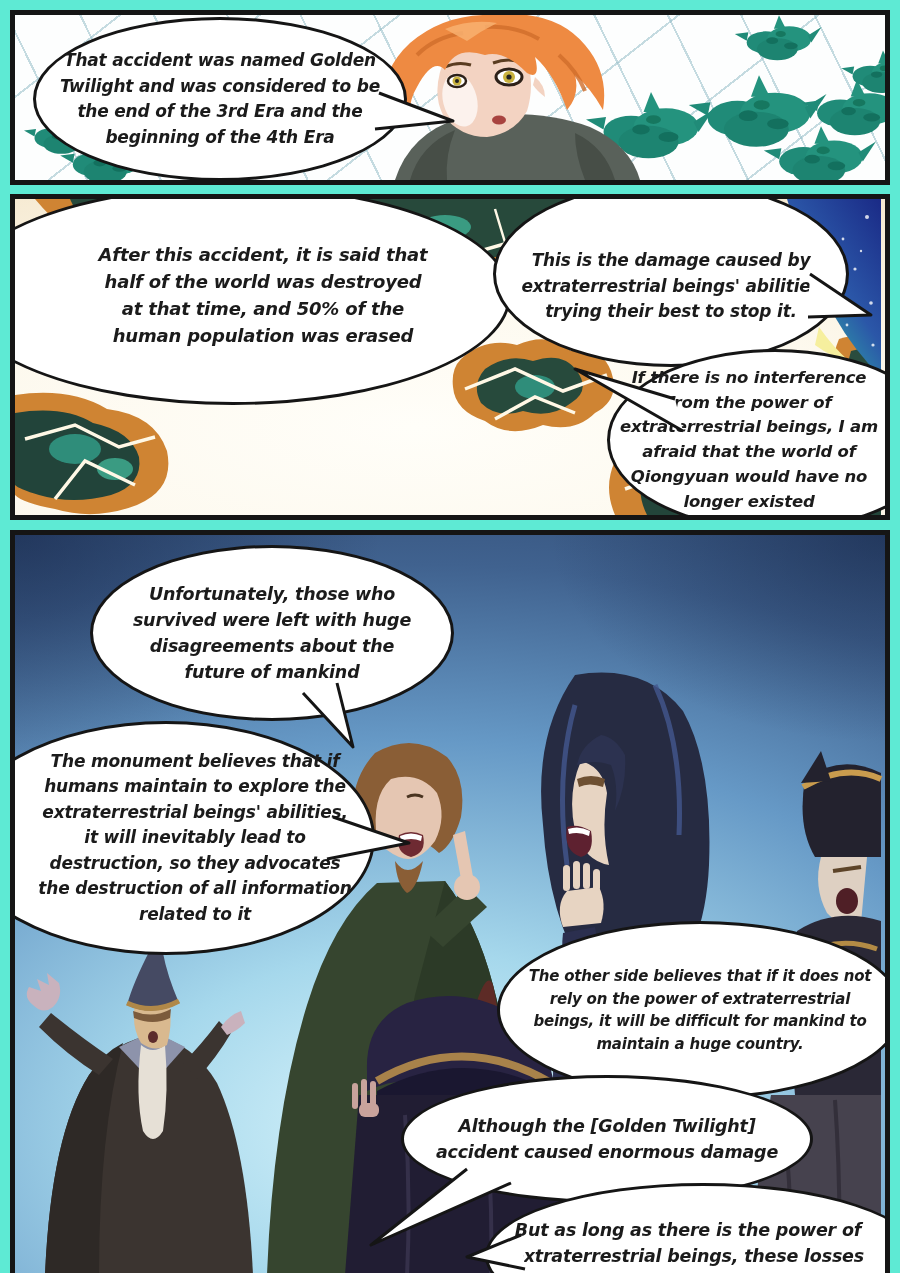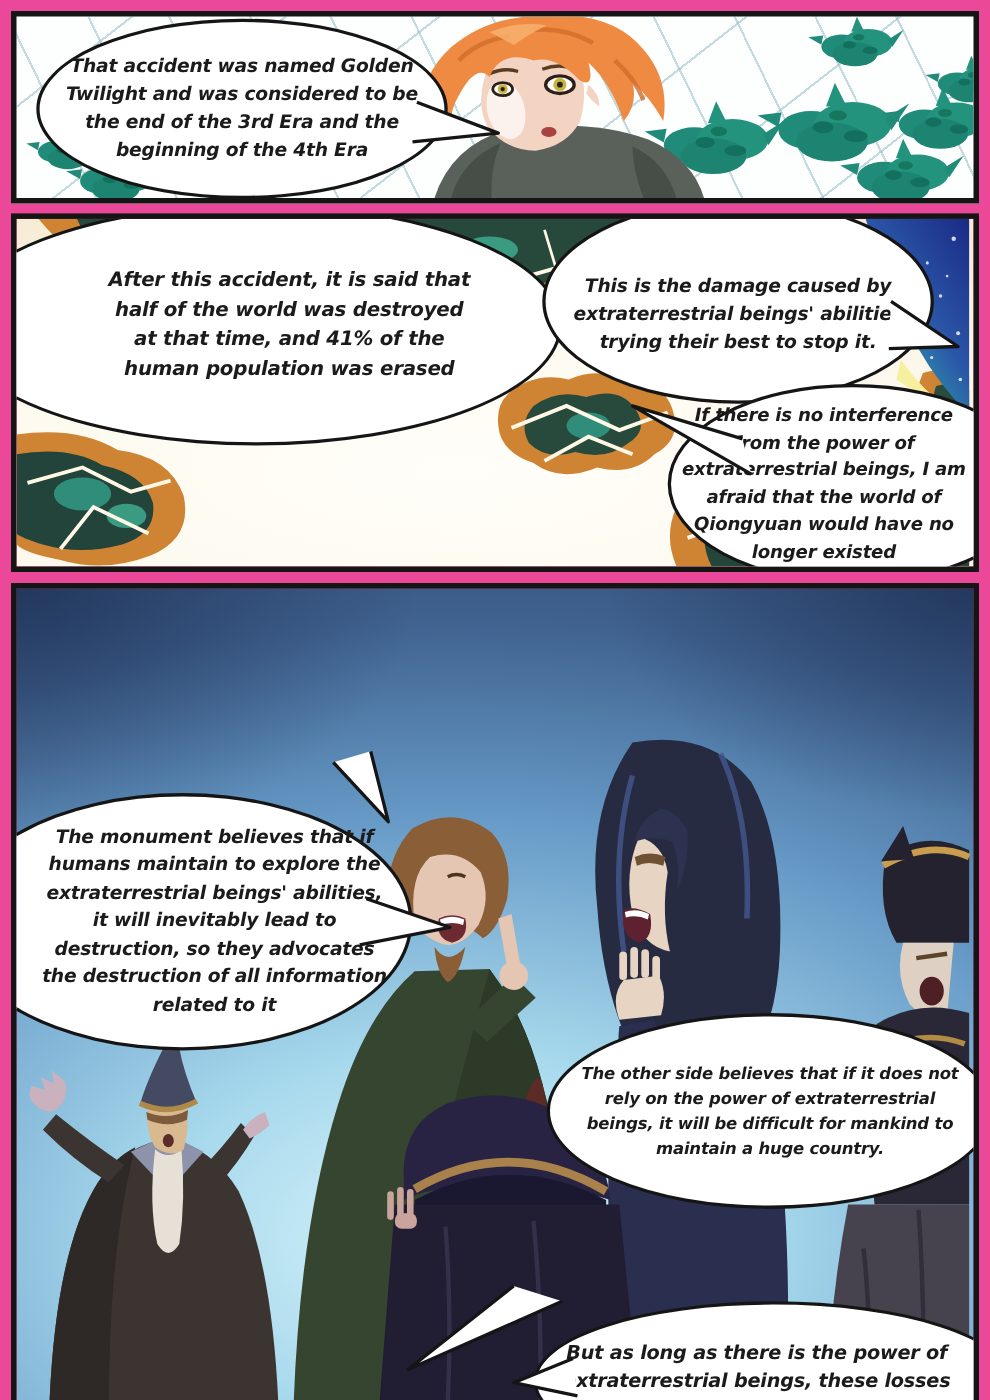--- a/index.html
+++ b/index.html
@@ -1,16 +1,16 @@
 <!DOCTYPE html>
 <html><head>
 <meta charset="utf-8">
 <style>
   html,body{margin:0;padding:0;background:#ffffff;}
-  .page{position:relative;width:900px;height:1273px;background:#ec4899;overflow:hidden;
+  .page{position:relative;width:900px;height:1273px;background:#5eead4;overflow:hidden;
         font-family:"DejaVu Sans",sans-serif;text-decoration:underline;}
   .panel{position:absolute;left:10px;width:880px;box-sizing:border-box;
          border:5px solid #151515;overflow:hidden;background:#fff;}
   #panel1{top:10px;height:175px;
     background:
       repeating-linear-gradient(64deg, rgba(150,190,200,0) 0 64px, rgba(150,190,200,.55) 64px 66px),
       repeating-linear-gradient(-38deg, rgba(150,190,200,0) 0 84px, rgba(150,190,200,.55) 84px 86px),
       #fdfefe;}
   #panel2{top:194px;height:326px;
     background:radial-gradient(95% 85% at 46% 72%, #fffef9 0%, #fdf9ee 55%, #f6ead2 100%);}
@@ -156,21 +156,21 @@
           <circle cx="840" cy="70" r="1.6"></circle>
             <circle cx="818" cy="88" r="1.3"></circle>
             <circle cx="856" cy="104" r="1.8"></circle>
           <circle cx="832" cy="126" r="1.4"></circle>
             <circle cx="858" cy="146" r="1.6"></circle>
             <circle cx="846" cy="52" r="1.2"></circle>
         </g>
       </g>
     </svg>
     <div class="bubble" id="b2">
-      <div class="b-txt">After this accident, it is said that half of the world was destroyed at that time, and 41% of the human population was erased</div>
+      <div class="b-txt">After this accident, it is said that half of the world was destroyed at that time, and 50% of the human population was erased</div>
     </div>
     <div class="bubble" id="b3">
       <div class="b-txt">This is the damage caused by extraterrestrial beings' abilities trying their best to stop it.</div>
     </div>
     <div class="bubble" id="b4">
       <div class="b-txt">If there is no interference from the power of extraterrestrial beings, I am afraid that the world of Qiongyuan would have no longer existed</div>
     </div>
     <svg class="tails" width="870" height="316" viewBox="0 0 870 316">
       <path d="M795,75 L856,116 L793,118" fill="#fff" stroke="#151515" stroke-width="3" stroke-linejoin="round"></path>
       <path d="M660,200 L560,170 L668,232" fill="#fff" stroke="#151515" stroke-width="3" stroke-linejoin="round"></path>
@@ -247,25 +247,31 @@
         <path d="M344,560 L548,560 L566,740 L330,740 Z" fill="#211d33"></path>
         <path d="M390,580 Q396,660 392,740 M470,575 Q478,660 476,740" stroke="#35304a" stroke-width="4" fill="none"></path>
         <g fill="#c9a39c">
           <rect x="337" y="548" width="6" height="26" rx="3"></rect>
           <rect x="346" y="544" width="6" height="30" rx="3"></rect>
           <rect x="355" y="546" width="6" height="28" rx="3"></rect>
           <rect x="344" y="568" width="20" height="14" rx="6"></rect>
         </g>
       </g>
     </svg>
+    <div class="bubble" id="b5">
+      <div class="b-txt">Unfortunately, those who survived were left with huge disagreements about the future of mankind</div>
+    </div>
     <div class="bubble" id="b6">
       <div class="b-txt">The monument believes that if humans maintain to explore the extraterrestrial beings' abilities, it will inevitably lead to destruction, so they advocates the destruction of all information related to it</div>
     </div>
     <div class="bubble" id="b7">
       <div class="b-txt">The other side believes that if it does not rely on the power of extraterrestrial beings, it will be difficult for mankind to maintain a huge country.</div>
+    </div>
+    <div class="bubble" id="b8">
+      <div class="b-txt">Although the [Golden Twilight] accident caused enormous damage</div>
     </div>
     <div class="bubble" id="b9">
       <div class="b-txt">But as long as there is the power of extraterrestrial beings, these losses can be recovered</div>
     </div>
     <svg class="tails" width="870" height="740" viewBox="0 0 870 740">
       <path d="M288,158 L338,212 L322,148" fill="#fff" stroke="#151515" stroke-width="3" stroke-linejoin="round"></path>
       <path d="M318,282 L394,308 L312,324" fill="#fff" stroke="#151515" stroke-width="3" stroke-linejoin="round"></path>
       <path d="M452,634 L356,710 L496,648" fill="#fff" stroke="#151515" stroke-width="3" stroke-linejoin="round"></path>
       <path d="M506,700 L452,722 L510,734" fill="#fff" stroke="#151515" stroke-width="3" stroke-linejoin="round"></path>
     </svg>

